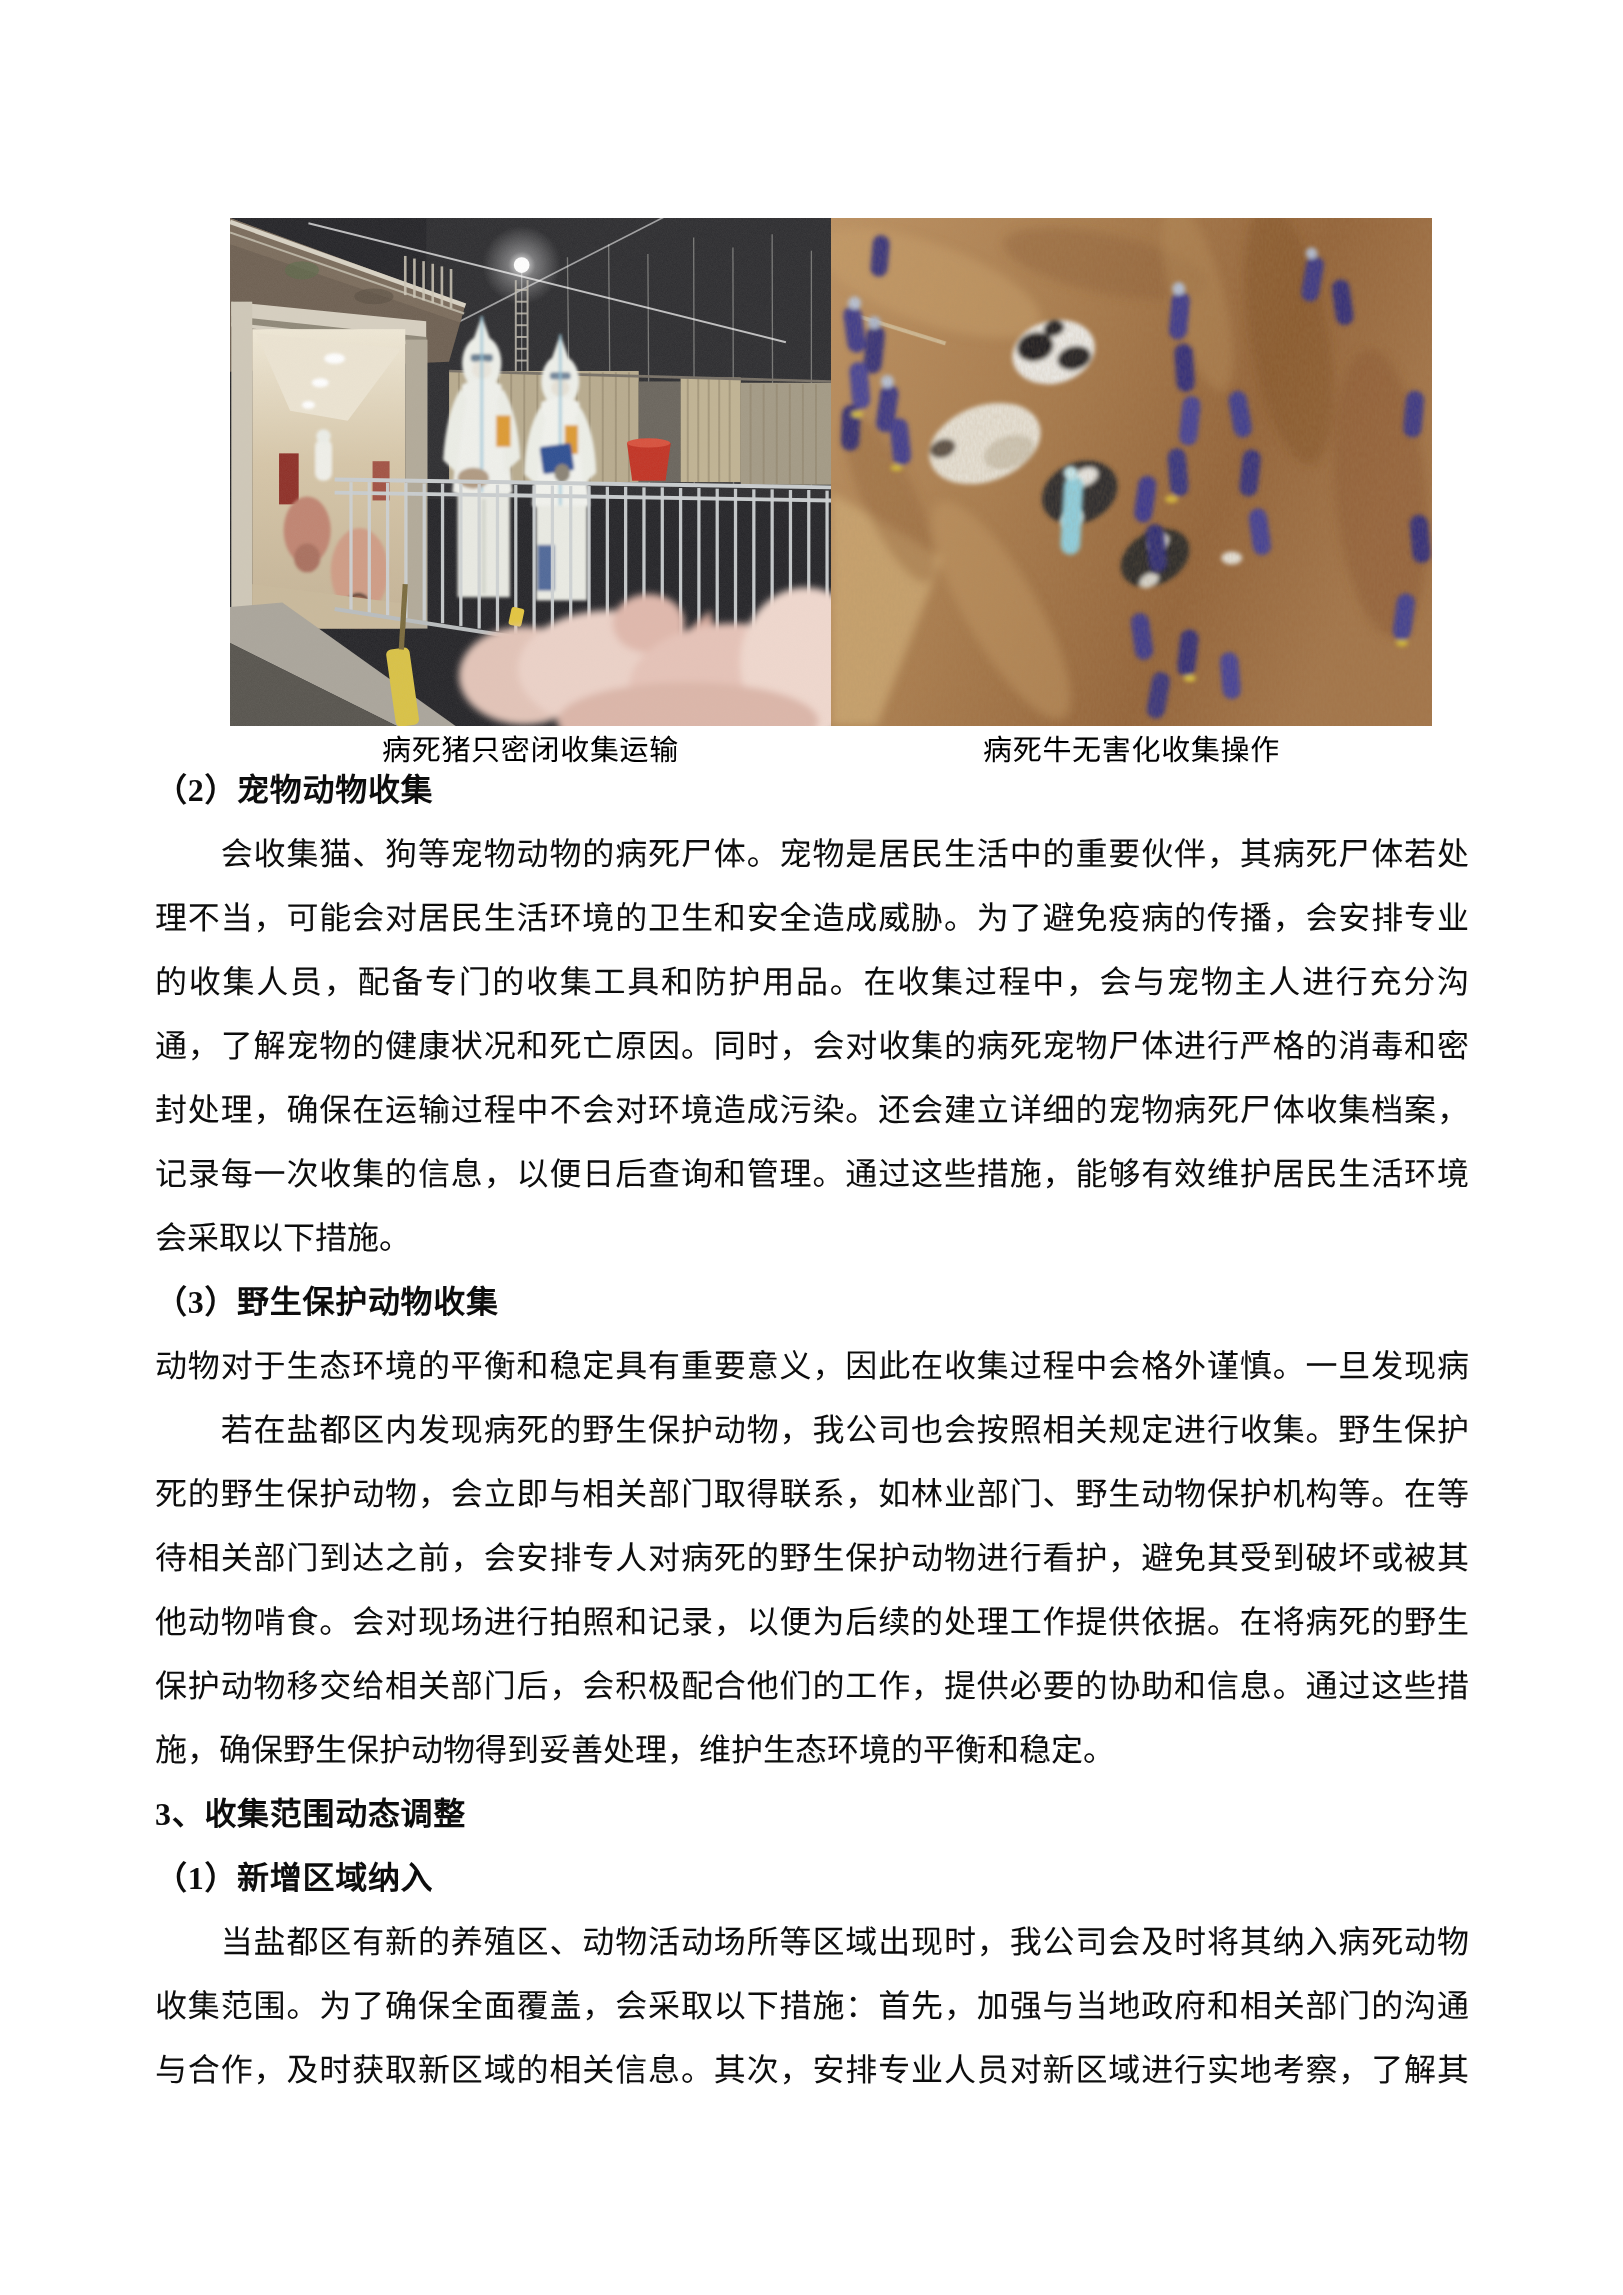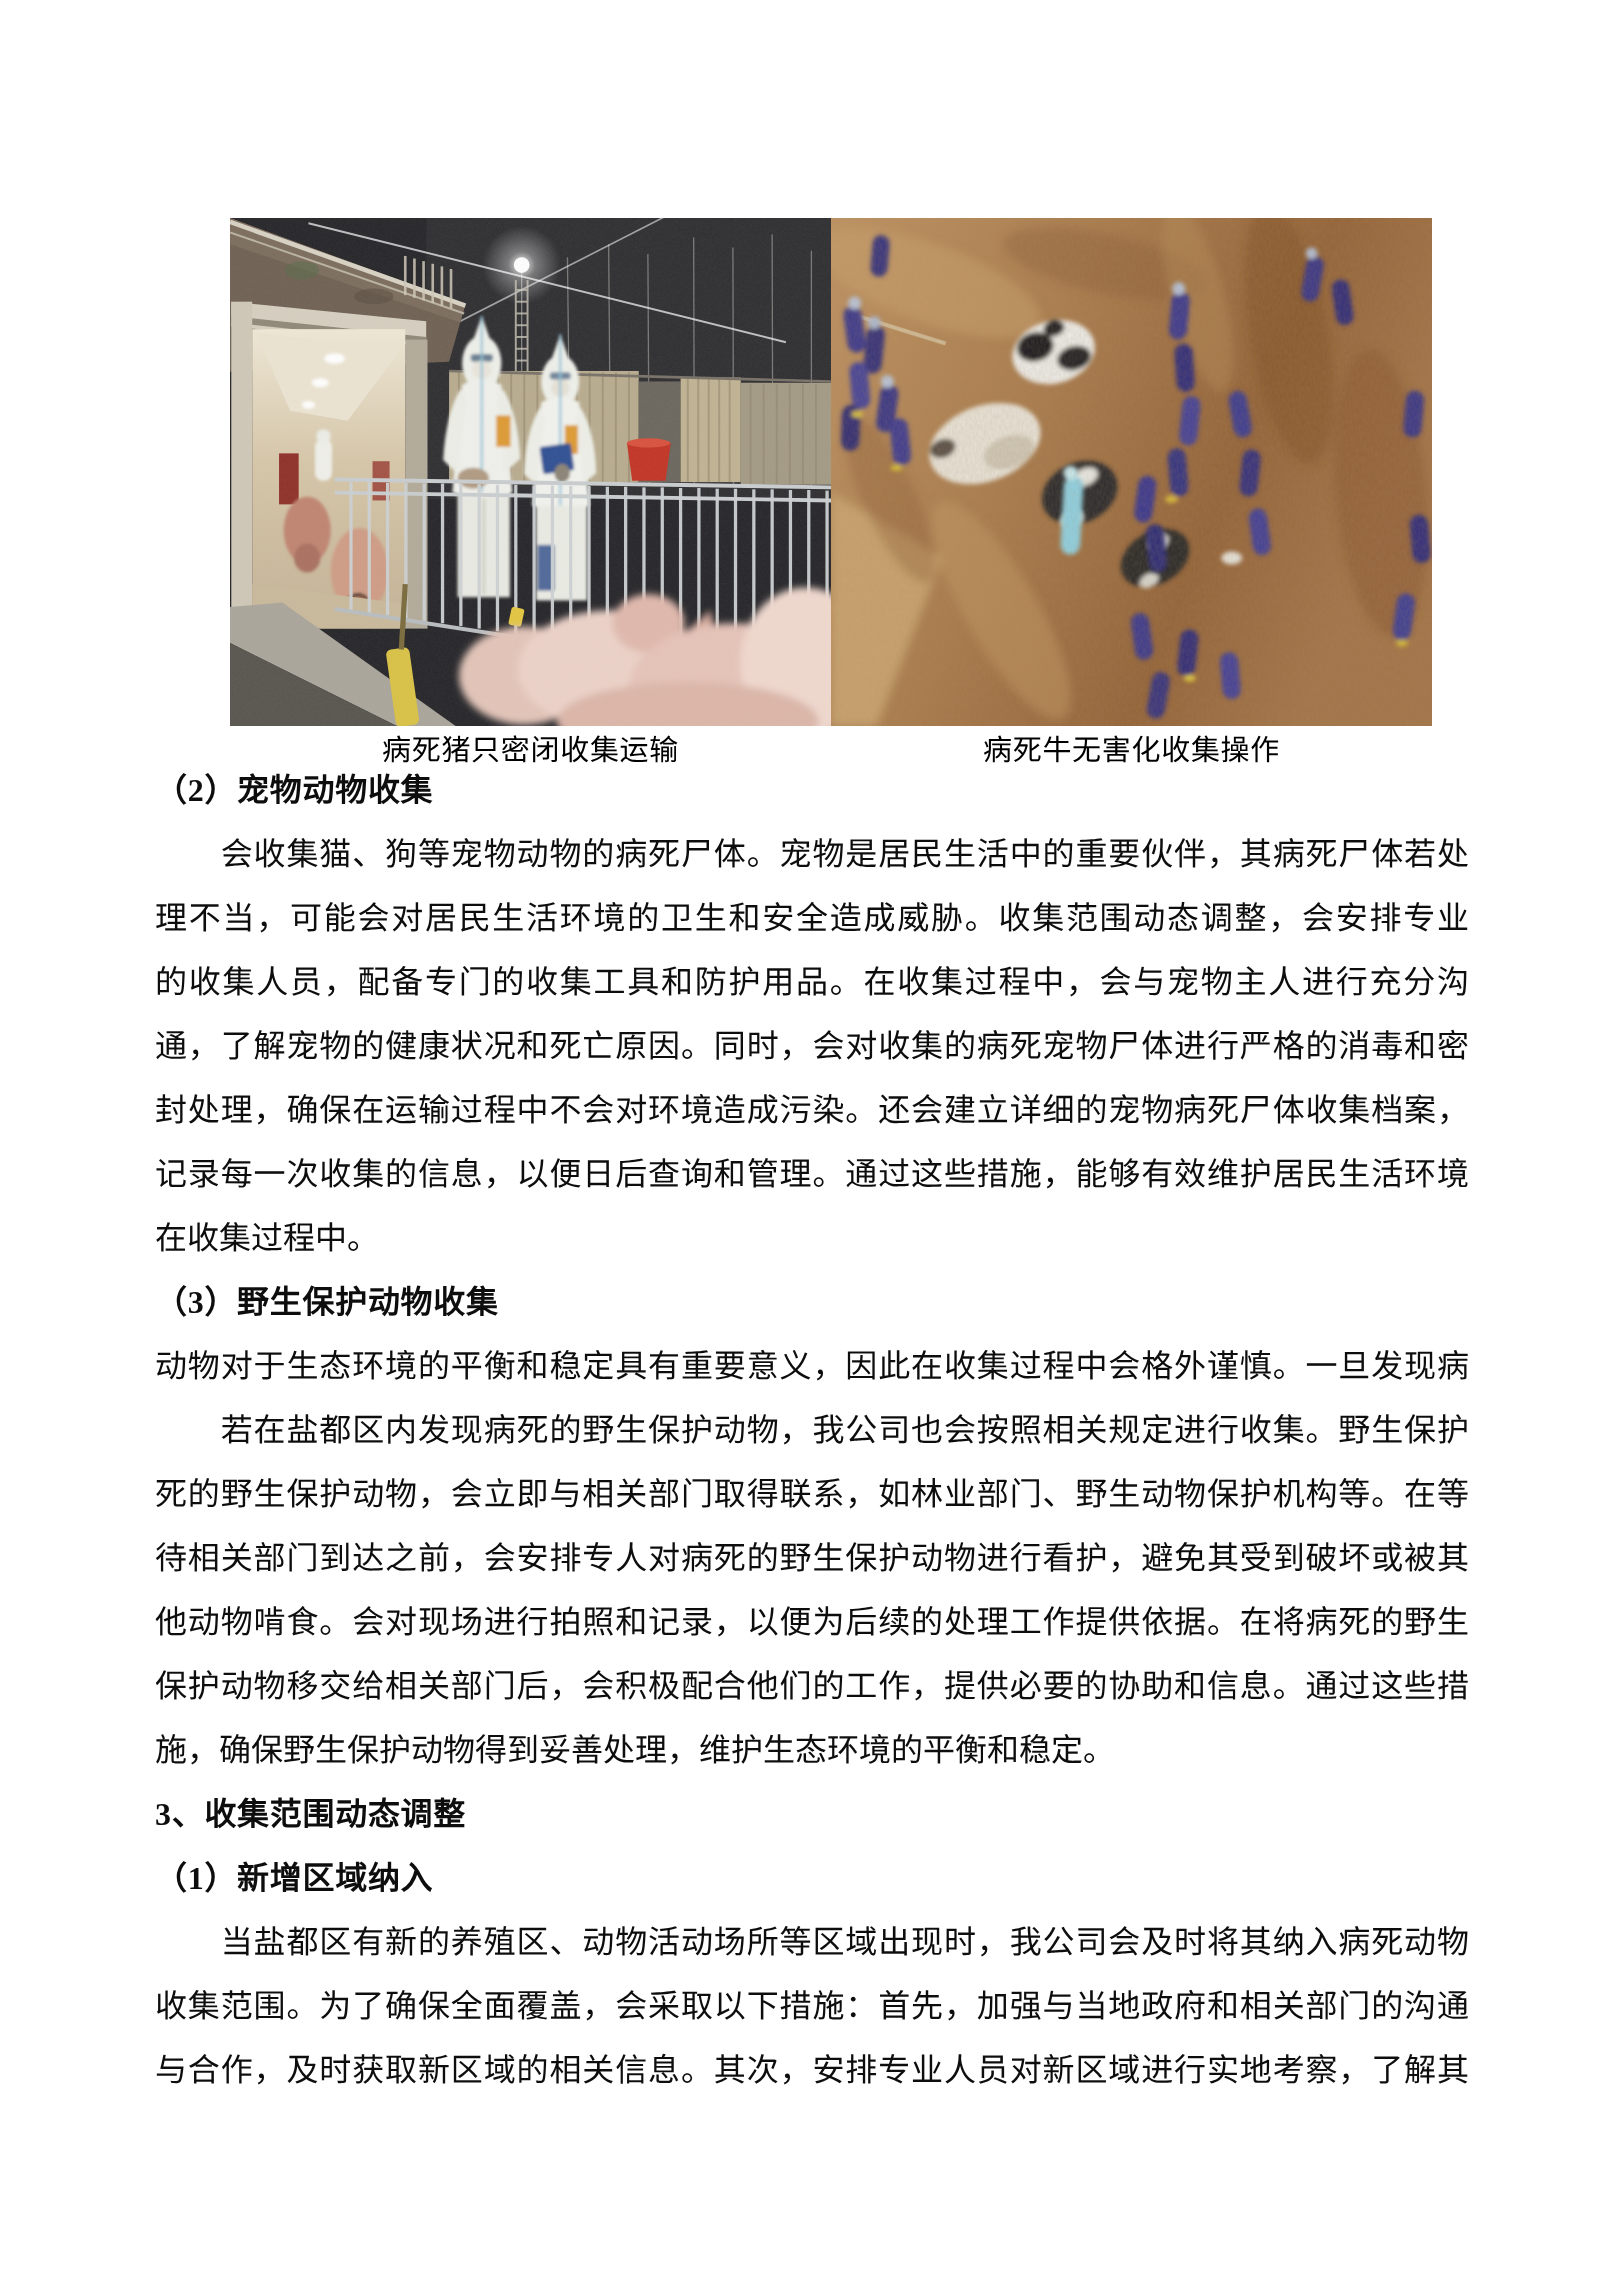--- a/index.html
+++ b/index.html
@@ -406,26 +406,26 @@
       <figcaption>病死牛无害化收集操作</figcaption>
     </figure>
   </div>
 
   <div class="textcol">
 
     <section>
       <div class="heading">（2）宠物动物收集</div>
       <div class="para">
           <div class="tline">　　会收集猫、狗等宠物动物的病死尸体。宠物是居民生活中的重要伙伴，其病死尸体若处</div>
-          <div class="tline">理不当，可能会对居民生活环境的卫生和安全造成威胁。收集范围动态调整，会安排专业</div>
+          <div class="tline">理不当，可能会对居民生活环境的卫生和安全造成威胁。为了避免疫病的传播，会安排专业</div>
           <div class="tline">的收集人员，配备专门的收集工具和防护用品。在收集过程中，会与宠物主人进行充分沟</div>
           <div class="tline">通，了解宠物的健康状况和死亡原因。同时，会对收集的病死宠物尸体进行严格的消毒和密</div>
           <div class="tline">封处理，确保在运输过程中不会对环境造成污染。还会建立详细的宠物病死尸体收集档案，</div>
           <div class="tline">记录每一次收集的信息，以便日后查询和管理。通过这些措施，能够有效维护居民生活环境</div>
-          <div class="tline tlast">在收集过程中。</div>
+          <div class="tline tlast">会采取以下措施。</div>
         </div>
     </section>
 
     <section>
       <div class="heading">（3）野生保护动物收集</div>
       <div class="para">
           <div class="tline">动物对于生态环境的平衡和稳定具有重要意义，因此在收集过程中会格外谨慎。一旦发现病</div>
           <div class="tline">　　若在盐都区内发现病死的野生保护动物，我公司也会按照相关规定进行收集。野生保护</div>
           <div class="tline">死的野生保护动物，会立即与相关部门取得联系，如林业部门、野生动物保护机构等。在等</div>
           <div class="tline">待相关部门到达之前，会安排专人对病死的野生保护动物进行看护，避免其受到破坏或被其</div>

